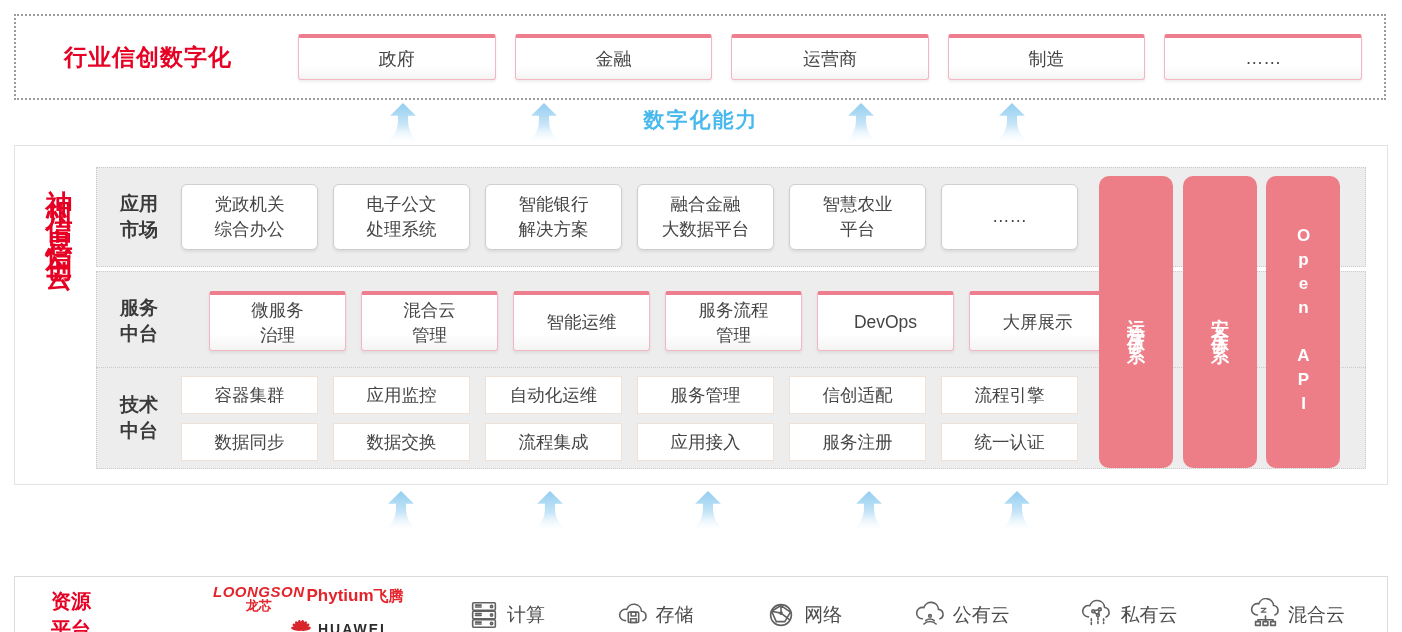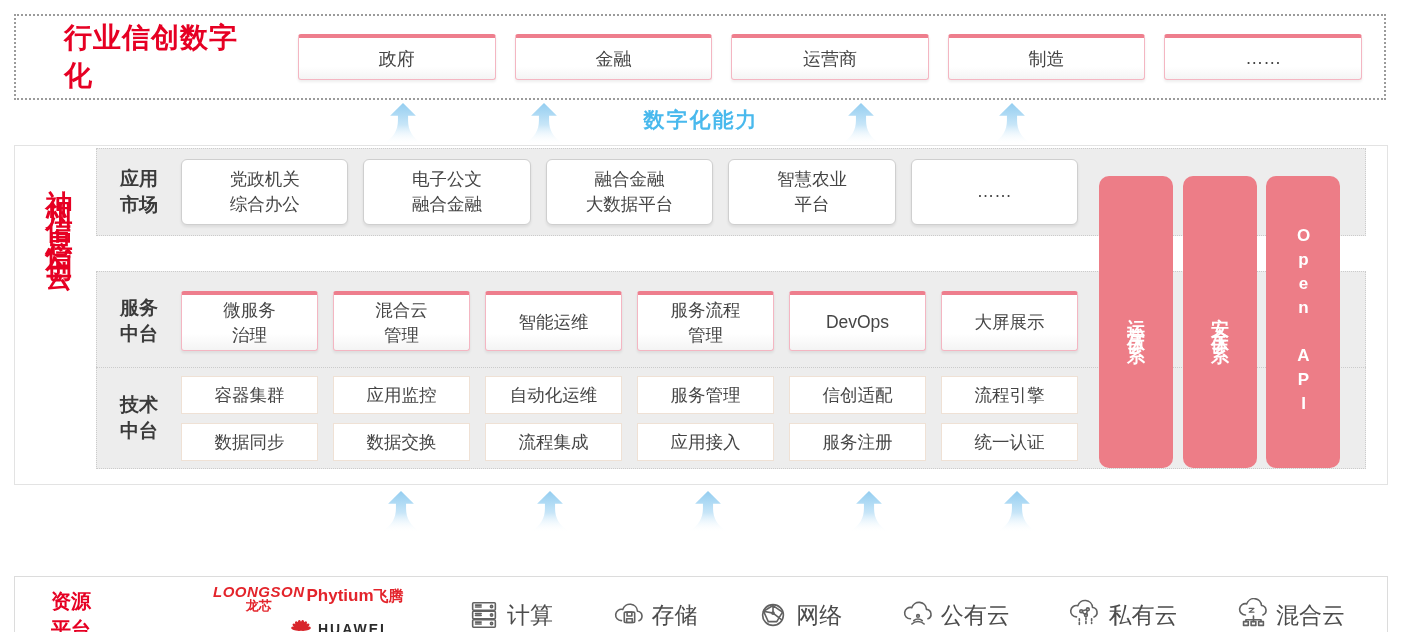--- a/index.html
+++ b/index.html
@@ -1,42 +1,42 @@
 <!DOCTYPE html>
 <html><head>
 <meta charset="utf-8">
 <style>
   html,body{margin:0;padding:0;background:#fff;}
   body{width:1402px;height:632px;position:relative;overflow:hidden;
        font-family:"Liberation Sans","DejaVu Sans",sans-serif;color:#444;}
   
   .industry-box{position:absolute;left:14px;top:14px;width:1372px;height:86px;
     border:2px dotted #9b9b9b;box-sizing:border-box;display:flex;align-items:center;}
-  .industry-title{margin-left:48px;width:196px;flex:none;font-size:28px;font-weight:bold;
+  .industry-title{margin-left:48px;width:196px;flex:none;font-size:23px;font-weight:bold;
     color:#e60023;letter-spacing:1px;}
   .industry-cards{flex:1;display:flex;gap:19px;margin:0 22px 0 38px;}
   .card{box-sizing:border-box;display:flex;align-items:center;justify-content:center;
     text-align:center;white-space:pre-line;color:#454545;background:#fff;}
   .card.pinktop{border:1px solid #f4b6c2;border-top:4px solid #ee7e8d;border-radius:3px;
     background:linear-gradient(#ffffff 70%,#f4f4f4);box-shadow:0 2px 3px rgba(0,0,0,.07);}
   .industry-cards .card{flex:1;height:46px;font-size:18px;}
   
   .up-arrow{position:absolute;width:46px;height:40px;}
   .capability-label{position:absolute;left:50%;transform:translateX(-50%);top:106px;
     font-size:21px;font-weight:bold;color:#49b9ed;letter-spacing:2px;}
   
   .panel{position:absolute;left:14px;top:145px;width:1374px;height:340px;
     border:1px solid #e3e3e3;box-sizing:border-box;background:#fff;}
   .vtitle{position:absolute;left:24px;top:22px;width:40px;
     writing-mode:vertical-lr;text-orientation:upright;
     font-size:27px;font-weight:bold;color:#e60023;letter-spacing:13px;line-height:40px;}
   .strip{position:absolute;left:81px;width:1270px;background:#ededed;
     border:1px dotted #cbcbcb;box-sizing:border-box;display:flex;align-items:center;}
-  .strip1{top:2px;height:88px;}
-  .strip2{top:125px;height:100px;}
+  .strip1{top:21px;height:100px;}
+  .strip2{top:125px;height:100px;gap:28px;}
   .strip3{top:221px;height:102px;}
   .strip-label{flex:none;width:84px;text-align:center;font-size:19px;font-weight:bold;
     color:#3a3a3a;white-space:pre-line;line-height:1.35;}
   .cards{width:897px;display:flex;gap:15px;align-items:center;}
   .card.plain{border:1px solid #cfcfcf;border-radius:6px;box-shadow:0 2px 3px rgba(0,0,0,.08);}
   .strip1 .card{flex:1;height:66px;font-size:17.5px;line-height:1.45;}
   .strip2 .card{flex:1;height:60px;font-size:17.5px;line-height:1.4;}
   .grid{width:897px;display:grid;grid-template-columns:repeat(6,1fr);gap:9px 15px;}
   .card.flat{border:1px solid #efe1d5;height:38px;font-size:17.5px;}
   .pillar{position:absolute;top:30px;height:292px;width:74px;border-radius:10px;
@@ -54,21 +54,21 @@
   .vendor-row{display:flex;justify-content:flex-start;align-items:flex-start;gap:2px;}
   .loongson .nm{font-style:italic;font-weight:800;font-size:15px;color:#e3242b;letter-spacing:.5px;}
   .loongson .sub{font-size:13px;color:#e3242b;margin-top:-3px;text-align:center;font-weight:bold;}
   .phytium{margin-top:3px;font-weight:bold;color:#e3242b;}
   .phytium .nm{font-size:17px;} .phytium .sub{font-size:15px;}
   .huawei{display:flex;align-items:center;justify-content:center;gap:6px;margin-top:4px;}
   .huawei .nm{font-size:14px;font-weight:bold;color:#2b2b2b;letter-spacing:2px;}
   .res-items{position:absolute;left:452px;right:42px;top:0;bottom:0;
     display:flex;align-items:center;justify-content:space-between;}
   .res-item{display:flex;align-items:center;gap:6px;}
-  .res-item .lbl{font-size:23px;color:#4c4c4c;}
+  .res-item .lbl{font-size:19px;color:#4c4c4c;}
   .ic{stroke:#616161;fill:none;stroke-width:1.7;stroke-linecap:round;stroke-linejoin:round;}
 </style>
 </head>
 <body>
 
 <svg width="0" height="0" style="position:absolute" aria-hidden="true">
   <defs>
     <linearGradient id="arrowGrad" x1="0" y1="0" x2="0" y2="1">
       <stop offset="0" stop-color="#93cdf0"></stop>
       <stop offset="0.55" stop-color="#c8e6f8"></stop>
@@ -106,21 +106,23 @@
 <div class="panel">
   <div class="vtitle">神州信息信创云</div>
 
   <div class="strip strip1">
     <div class="strip-label">应用
 市场</div>
     <div class="cards">
       <div class="card plain">党政机关
 综合办公</div>
       <div class="card plain">电子公文
-融合金融</div>
+处理系统</div>
+      <div class="card plain">智能银行
+解决方案</div>
       <div class="card plain">融合金融
 大数据平台</div>
       <div class="card plain">智慧农业
 平台</div>
       <div class="card plain">……</div>
     </div>
   </div>
 
   <div class="strip strip2">
     <div class="strip-label">服务

